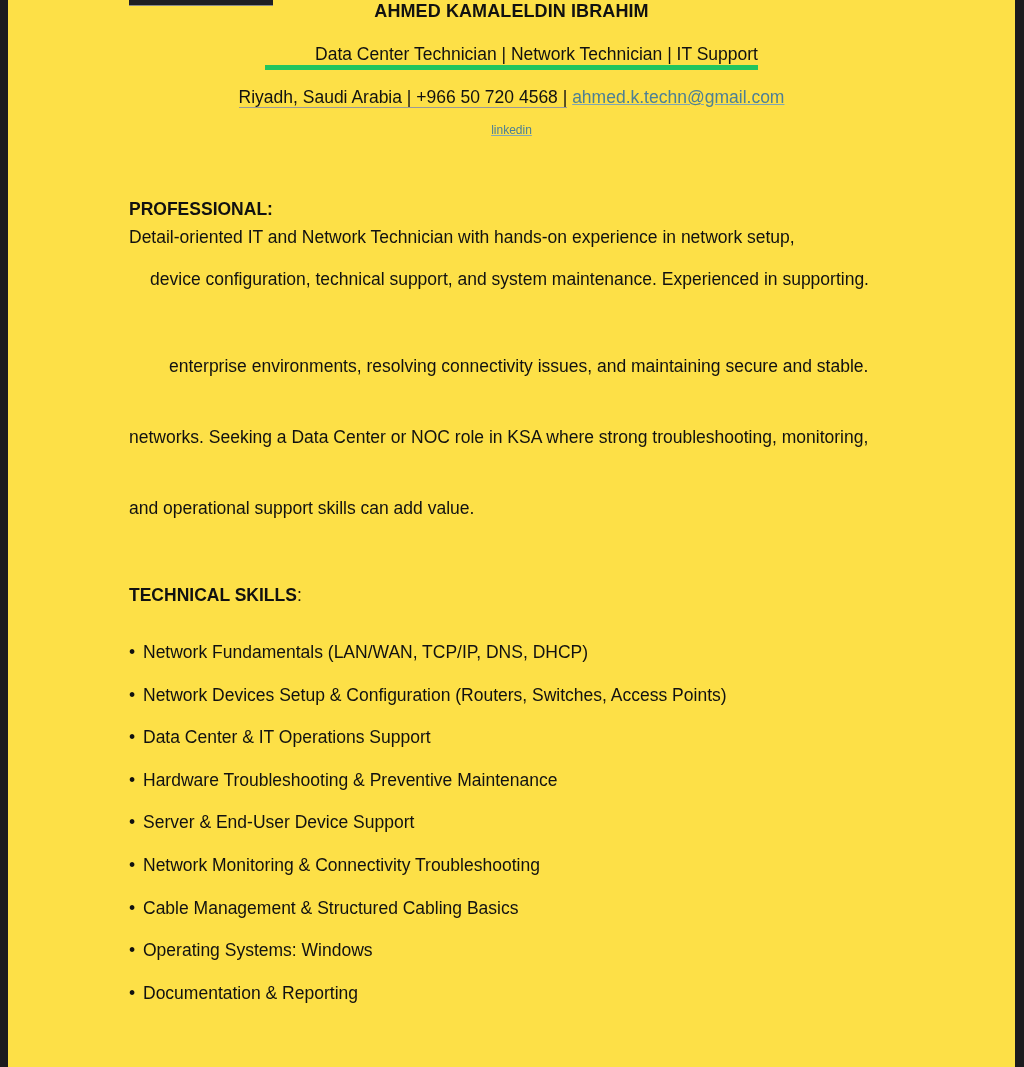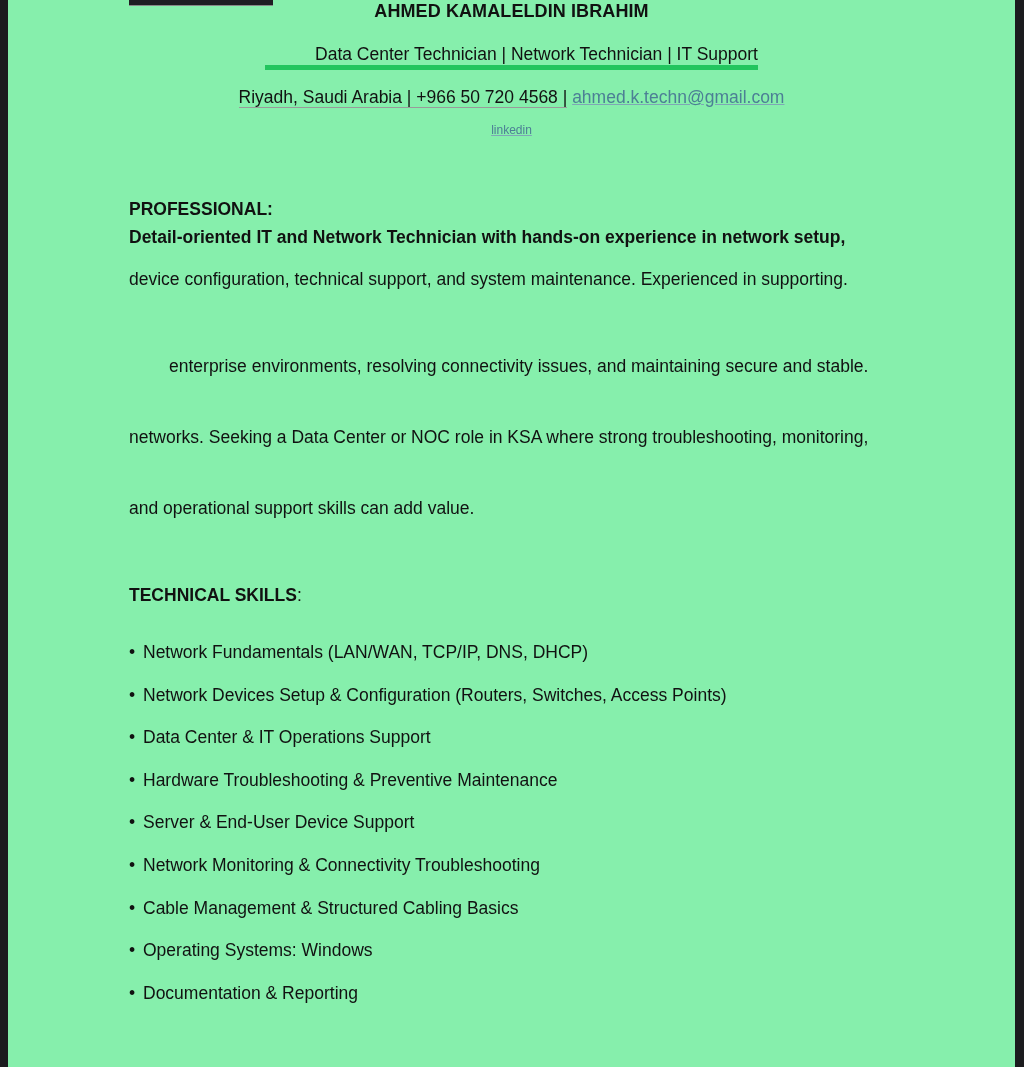--- a/index.html
+++ b/index.html
@@ -10,21 +10,21 @@
       position: relative;
       overflow: hidden;
       font-family: "Liberation Sans", sans-serif;
     }
     .page {
       position: absolute;
       left: 8px;
       top: 0;
       width: 1007px;
       height: 1067px;
-      background: #86efac;
+      background: #fde047;
       color: #111111;
     }
     .photo {
       position: absolute;
       left: 121px;
       top: 0;
       width: 144px;
       height: 5px;
       background: #1e1e22;
       border-bottom: 1px solid #888;
@@ -112,22 +112,22 @@
     <span class="ul">Riyadh, Saudi Arabia | +966 50 720 4568 |</span>
     <a class="link">ahmed.k.techn@gmail.com</a>
   </div>
 
   <div class="center linkedin">
     <a class="link">linkedin</a>
   </div>
 
   <div class="section-title" style="top:198px;">PROFESSIONAL:</div>
 
-  <div class="para" style="top:223px;font-weight:bold;">Detail-oriented IT and Network Technician with hands-on experience in network setup,</div>
-  <div class="para" style="top:265px; width:740px;">device configuration, technical support, and system maintenance. Experienced in supporting.</div>
+  <div class="para" style="top:223px;">Detail-oriented IT and Network Technician with hands-on experience in network setup,</div>
+  <div class="para" style="top:265px; width:740px;text-align:right;">device configuration, technical support, and system maintenance. Experienced in supporting.</div>
   <div class="para" style="top:352px; width:760px;margin-left:40px;">enterprise environments, resolving connectivity issues, and maintaining secure and stable.</div>
   <div class="para" style="top:423px; width:745px;">networks. Seeking a Data Center or NOC role in KSA where strong troubleshooting, monitoring,</div>
   <div class="para" style="top:494px;">and operational support skills can add value.</div>
 
   <div class="section-title" style="top:584px;">
     <span>TECHNICAL SKILLS</span><span style="font-weight:normal;">:</span>
   </div>
 
   <ul class="skills">
     <li><span class="bullet">•</span><span>Network Fundamentals (LAN/WAN, TCP/IP, DNS, DHCP)</span></li>

